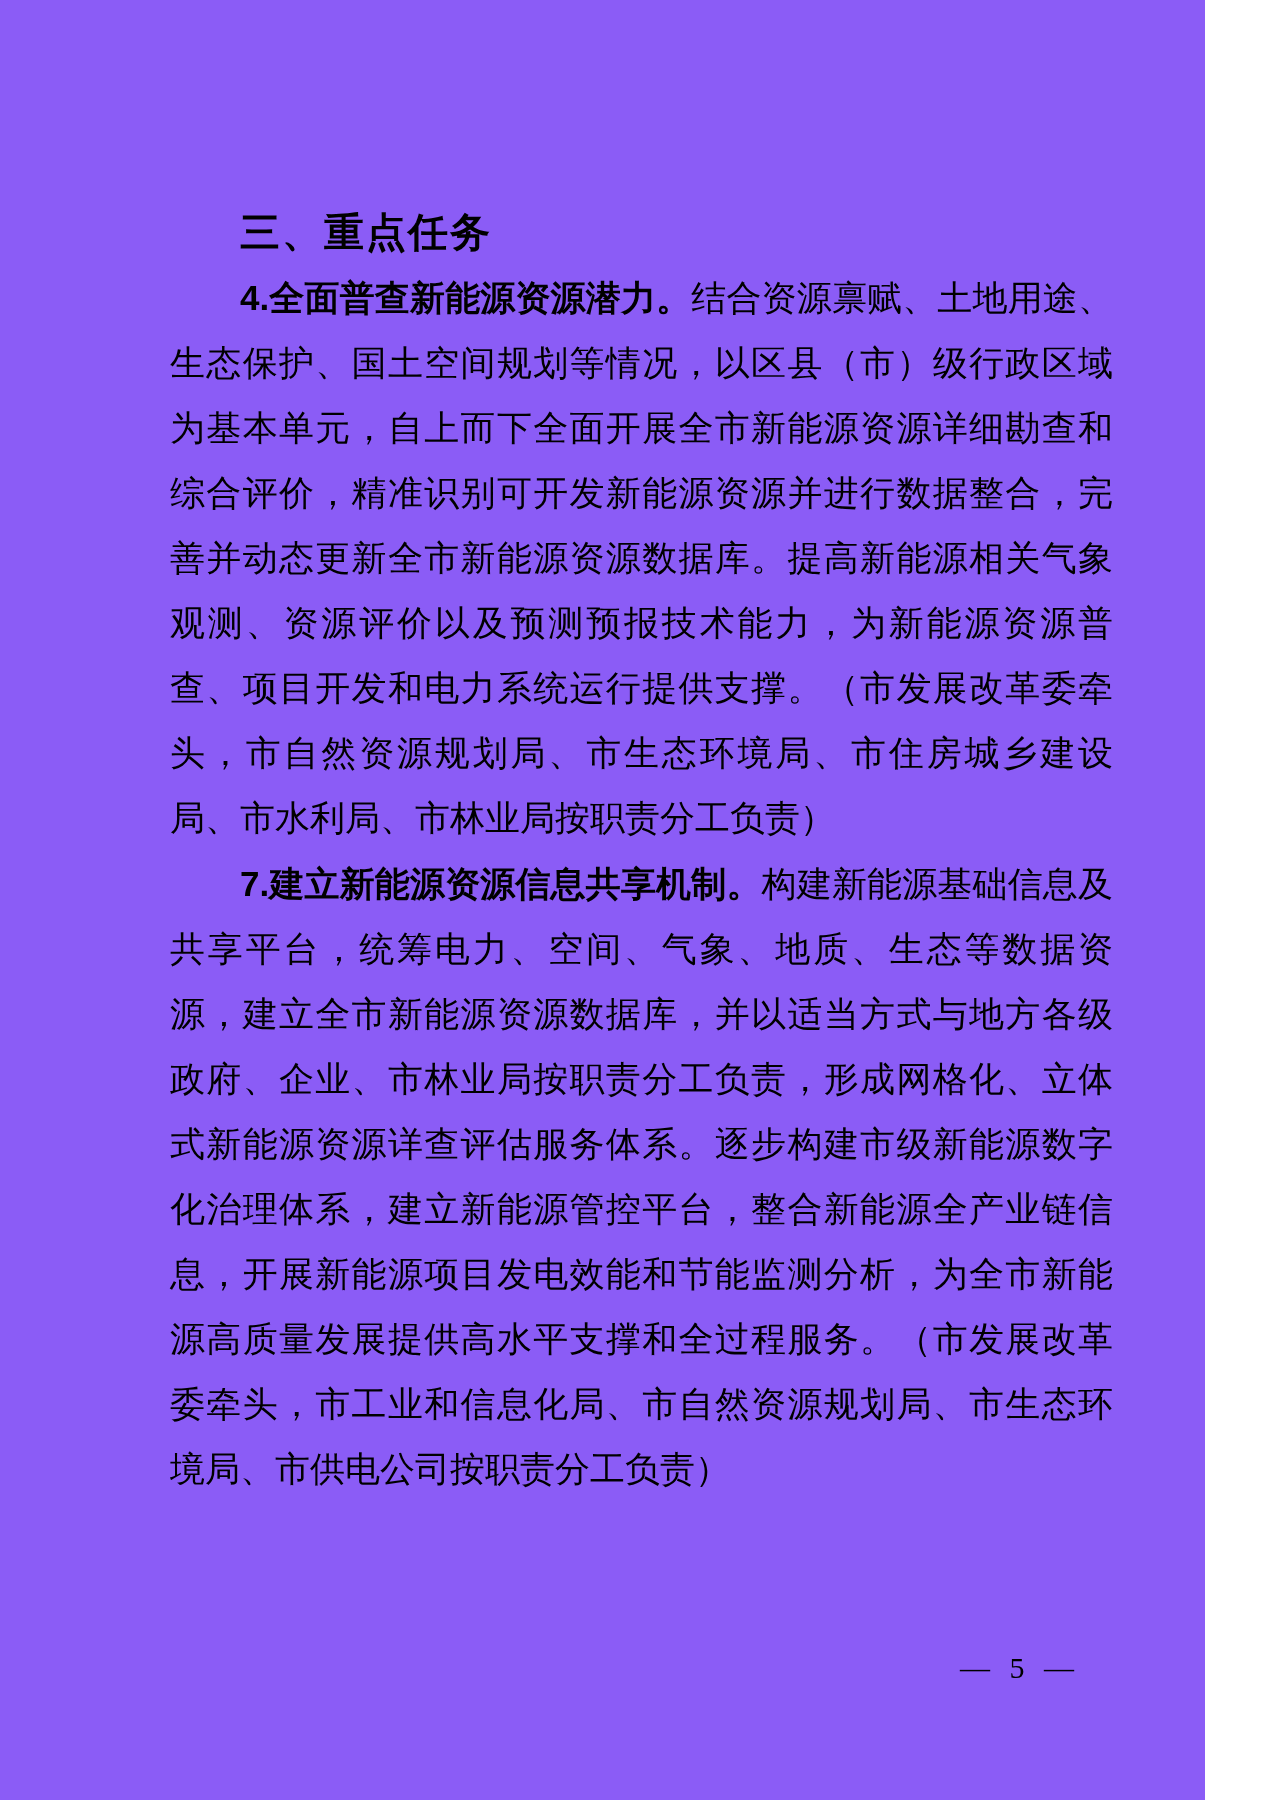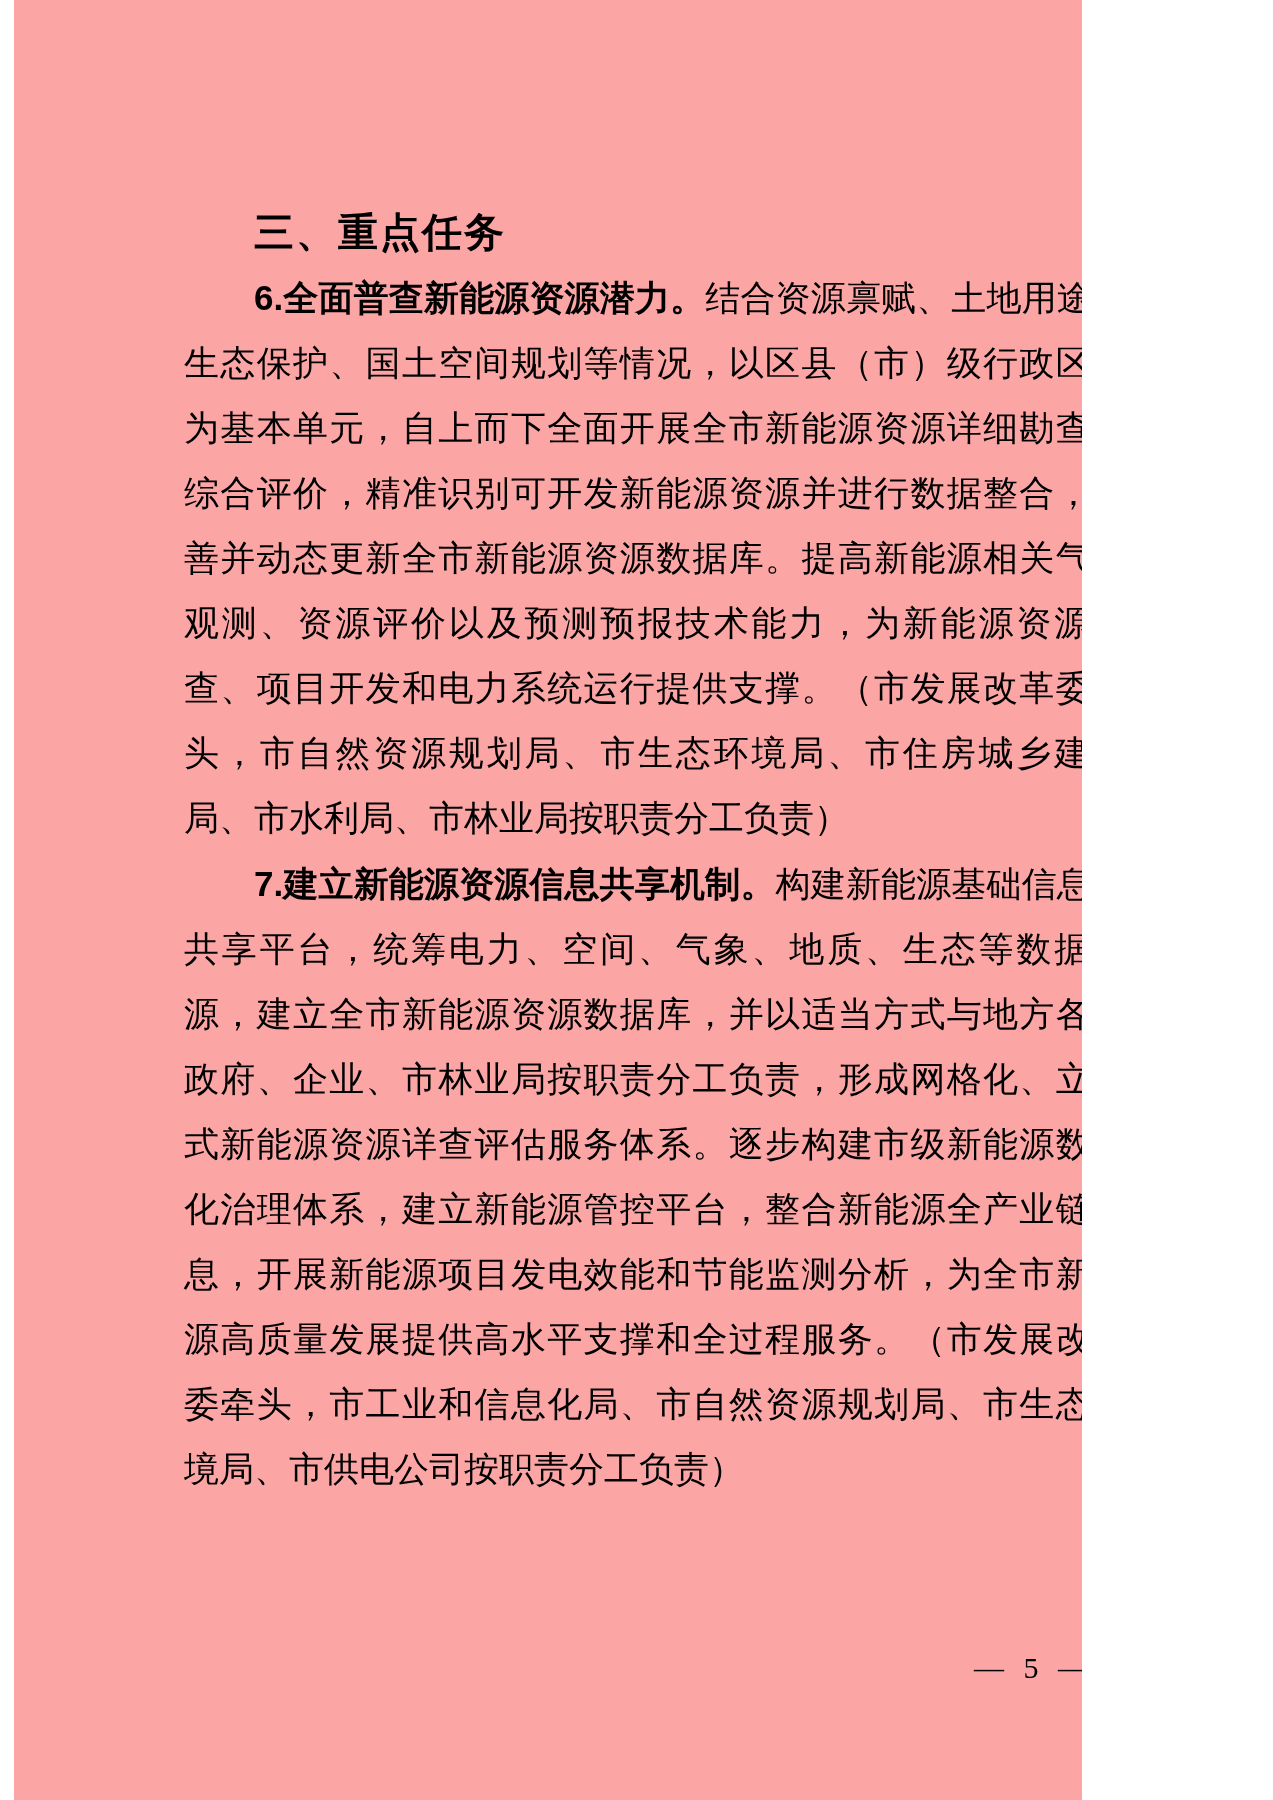--- a/index.html
+++ b/index.html
@@ -9,25 +9,25 @@
     }
     body {
       width: 1273px;
       height: 1800px;
       position: relative;
       font-family: "Liberation Serif", "DejaVu Serif", serif;
       color: #000000;
     }
     .page {
       position: absolute;
-      left: 14px;
+      left: 0;
       top: 0;
-      width: 1068px;
+      width: 1205px;
       height: 1800px;
-      background: #fca5a5;
+      background: #8b5cf6;
       overflow: hidden;
     }
     .content {
       position: absolute;
       left: 170px;
       top: 200px;
       width: 943px;
     }
     .section-heading {
       margin: 0;
@@ -75,20 +75,20 @@
   </style>
 </head>
 <body>
 
 <div class="page">
   <div class="content">
 
     <p class="section-heading">三、重点任务</p>
 
 
-    <p class="para"><span class="lead">6.全面普查新能源资源潜力。</span><span>结合资源禀赋、土地用途、生态保护、国土空间规划等情况，以区县（市）级行政区域为基本单元，自上而下全面开展全市新能源资源详细勘查和综合评价，精准识别可开发新能源资源并进行数据整合，完善并动态更新全市新能源资源数据库。提高新能源相关气象观测、资源评价以及预测预报技术能力，为新能源资源普查、项目开发和电力系统运行提供支撑。</span><span class="resp">（市发展改革委牵头，市自然资源规划局、市生态环境局、市住房城乡建设局、市水利局、市林业局按职责分工负责）</span></p>
+    <p class="para"><span class="lead">4.全面普查新能源资源潜力。</span><span>结合资源禀赋、土地用途、生态保护、国土空间规划等情况，以区县（市）级行政区域为基本单元，自上而下全面开展全市新能源资源详细勘查和综合评价，精准识别可开发新能源资源并进行数据整合，完善并动态更新全市新能源资源数据库。提高新能源相关气象观测、资源评价以及预测预报技术能力，为新能源资源普查、项目开发和电力系统运行提供支撑。</span><span class="resp">（市发展改革委牵头，市自然资源规划局、市生态环境局、市住房城乡建设局、市水利局、市林业局按职责分工负责）</span></p>
 
     <p class="para"><span class="lead">7.建立新能源资源信息共享机制。</span><span>构建新能源基础信息及共享平台，统筹电力、空间、气象、地质、生态等数据资源，建立全市新能源资源数据库，并以适当方式与地方各级政府、企业、市林业局按职责分工负责，形成网格化、立体式新能源资源详查评估服务体系。逐步构建市级新能源数字化治理体系，建立新能源管控平台，整合新能源全产业链信息，开展新能源项目发电效能和节能监测分析，为全市新能源高质量发展提供高水平支撑和全过程服务。</span><span class="resp">（市发展改革委牵头，市工业和信息化局、市自然资源规划局、市生态环境局、市供电公司按职责分工负责）</span></p>
 
   </div>
 
   <div class="page-number">— 5 —</div>
 </div>
 
 </body></html>

